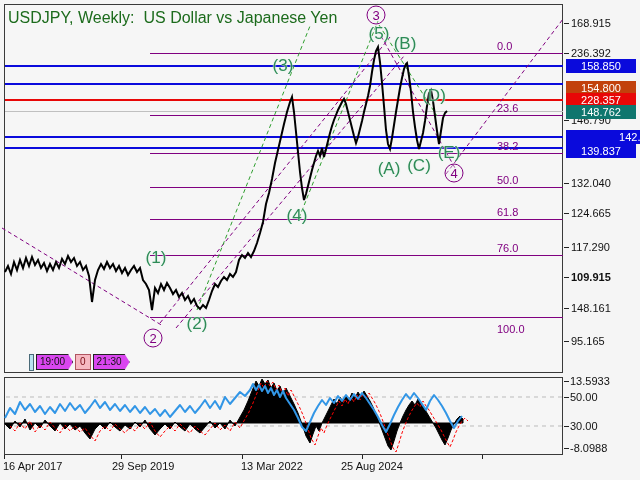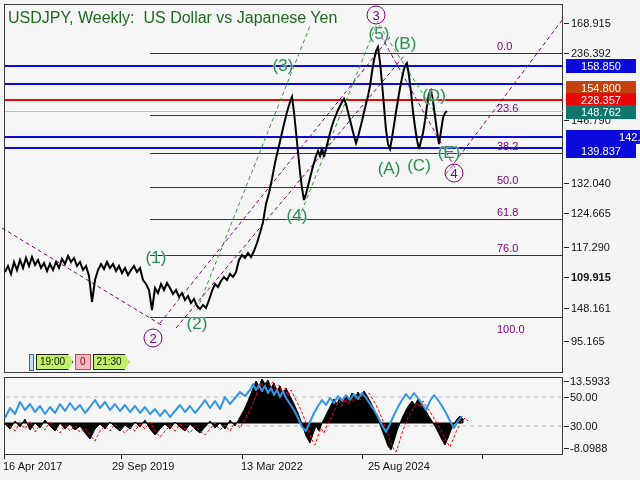--- a/index.html
+++ b/index.html
@@ -24,21 +24,21 @@
   .ilab{position:absolute;left:570px;font-size:11px;color:#111;z-index:2;}
   .indlabel{position:absolute;left:8px;top:380px;font-size:11px;color:#000;z-index:6;}
   .wave{position:absolute;font-size:17px;color:#2e8b57;z-index:6;
         text-shadow:0 0 2px #d9f2e2,0 0 1px #ffffff;transform:translate(-50%,-50%);}
   .circ{position:absolute;width:17px;height:17px;border:1px solid #800080;
         border-radius:50%;color:#800080;font-size:13px;line-height:17px;
         text-align:center;z-index:6;transform:translate(-50%,-50%);background:rgba(246,246,246,.35);}
   #overlay{position:absolute;left:0;top:0;z-index:5;pointer-events:none;}
   .session{position:absolute;left:29px;top:352px;height:20px;z-index:6;display:flex;align-items:center;gap:2px;}
   .sess-tag{width:5px;height:17px;background:#b9e4ef;border:1px solid #4a6a78;box-sizing:border-box;}
-  .sess-box{height:16px;line-height:14px;font-size:10px;color:#111;background:#bef264;
+  .sess-box{height:16px;line-height:14px;font-size:10px;color:#111;background:#d946ef;
         border:1px solid #222;box-sizing:border-box;padding:0 3px;
         clip-path:polygon(0 0,calc(100% - 5px) 0,100% 50%,calc(100% - 5px) 100%,0 100%);
         padding-right:7px;}
   .sess-count{height:16px;line-height:14px;font-size:10px;color:#7a0c14;background:#f6b9c2;
         border:1px solid #b05560;box-sizing:border-box;padding:0 4px;}
 </style>
 </head>
 <body>
 
 <div class="page">
@@ -90,21 +90,21 @@
       <div class="ytick" style="top: 341px;"></div>
       <div class="marker" style="top: 59px; background: rgb(10, 10, 220);">158.850</div>
       <div class="marker" style="top: 81px; background: #c2410c;">154.800</div>
       <div class="marker" style="top: 93px; background: rgb(232, 7, 7);">228.357</div>
       <div class="marker" style="top: 105px; background: #0f766e;">148.762</div>
       <div class="marker" style="top: 130px; background: rgb(10, 10, 220); padding-left: 38px;">142.500</div>
       <div class="marker" style="top: 144px; background: rgb(10, 10, 220);">139.837</div>
       <div class="xlab" style="left: 3px;">16 Apr 2017</div>
       <div class="xlab" style="left: 112px;">29 Sep 2019</div>
       <div class="xlab" style="left: 241px;">13 Mar 2022</div>
-      <div class="xlab" style="left: 368px;">25 Aug 2024</div>
+      <div class="xlab" style="left: 341px;">25 Aug 2024</div>
       <div class="xtick" style="left: 4px;"></div>
       <div class="xtick" style="left: 121px;"></div>
       <div class="xtick" style="left: 242px;"></div>
       <div class="xtick" style="left: 362px;"></div>
       <div class="xtick" style="left: 482px;"></div>
       <div class="ilab" style="top: 375px;">13.5933</div>
       <div class="ytick" style="top: 381px;"></div>
       <div class="ilab" style="top: 391px;">50.00</div>
       <div class="ytick" style="top: 397px;"></div>
       <div class="ilab" style="top: 420px;">30.00</div>

